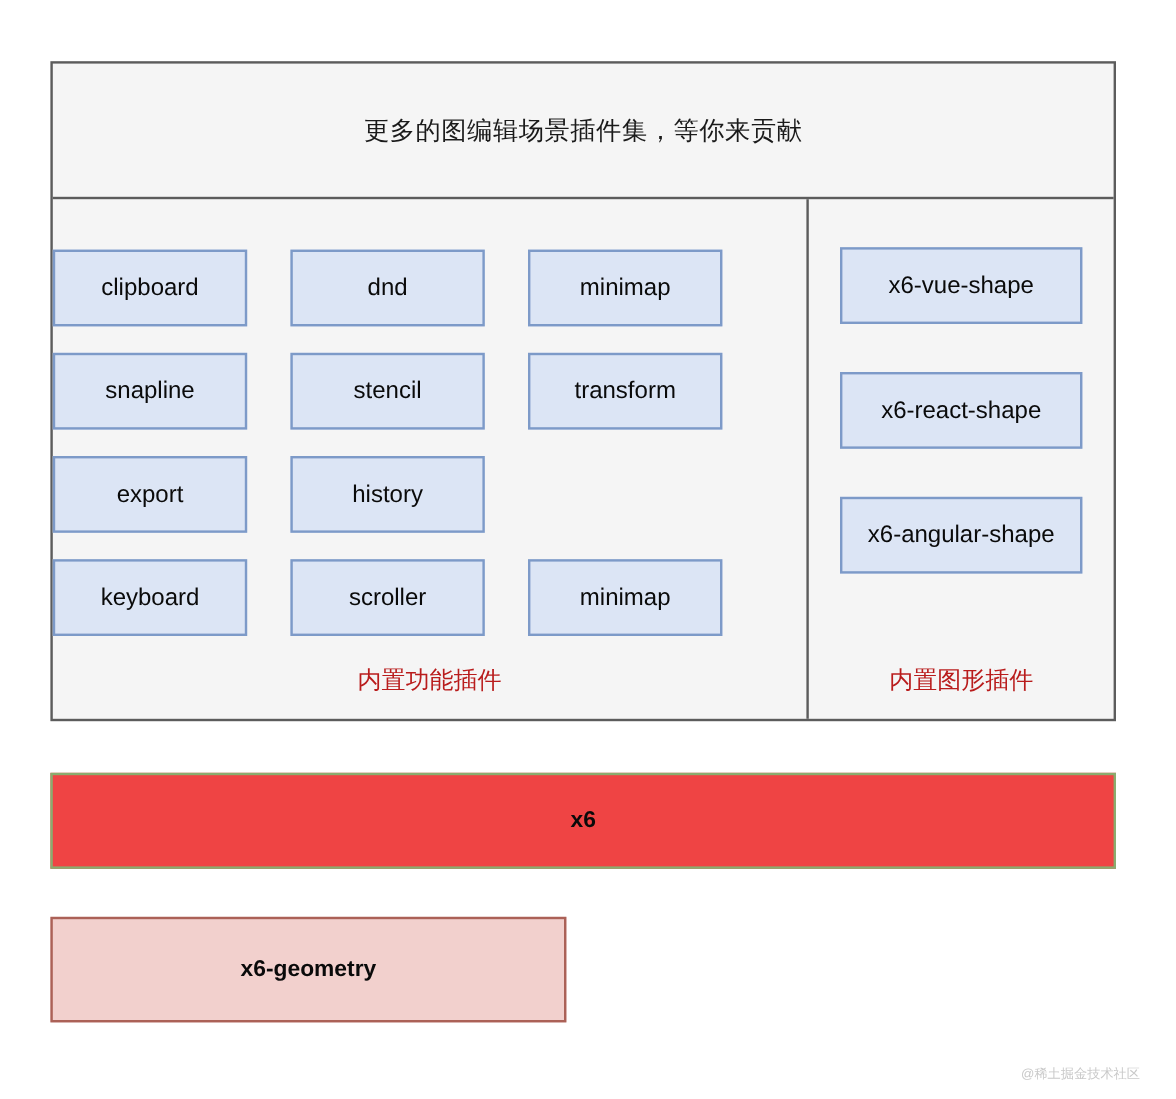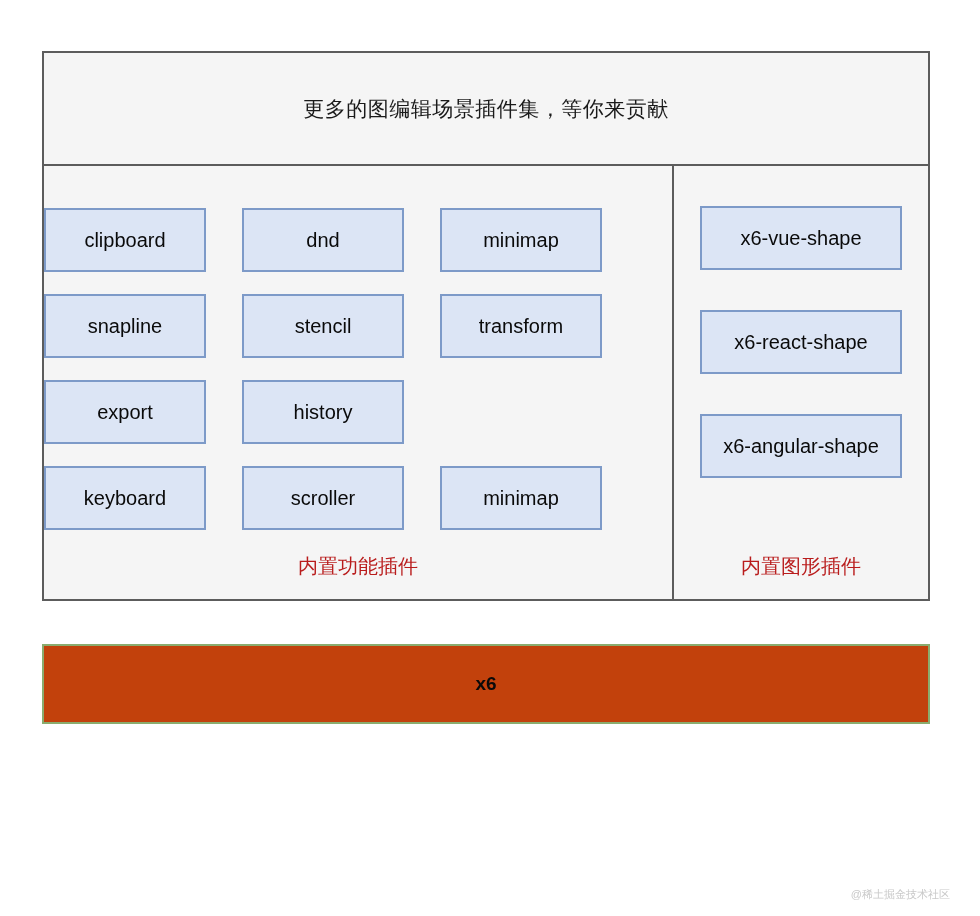--- a/index.html
+++ b/index.html
@@ -135,21 +135,21 @@
     white-space: nowrap;
   }
 
   
   .core-bar {
     position: absolute;
     left: 42px;
     top: 644px;
     width: 888px;
     height: 80px;
-    background: #c2410c;
+    background: #ef4444;
     border: 2px solid #8aac6e;
     box-sizing: border-box;
     display: flex;
     align-items: center;
     justify-content: center;
     font-size: 19px;
     font-weight: bold;
     color: #0a0a0a;
   }
 
@@ -268,15 +268,18 @@
     </div>
 
   </div>
 </div>
 
 <div class="core-bar">
   <span>x6</span>
 </div>
 
 <div class="found-row">
+  <div class="found-bar">
+    <span>x6-geometry</span>
+  </div>
 </div>
 
 <div class="watermark">@稀土掘金技术社区</div>
 
 </body></html>

